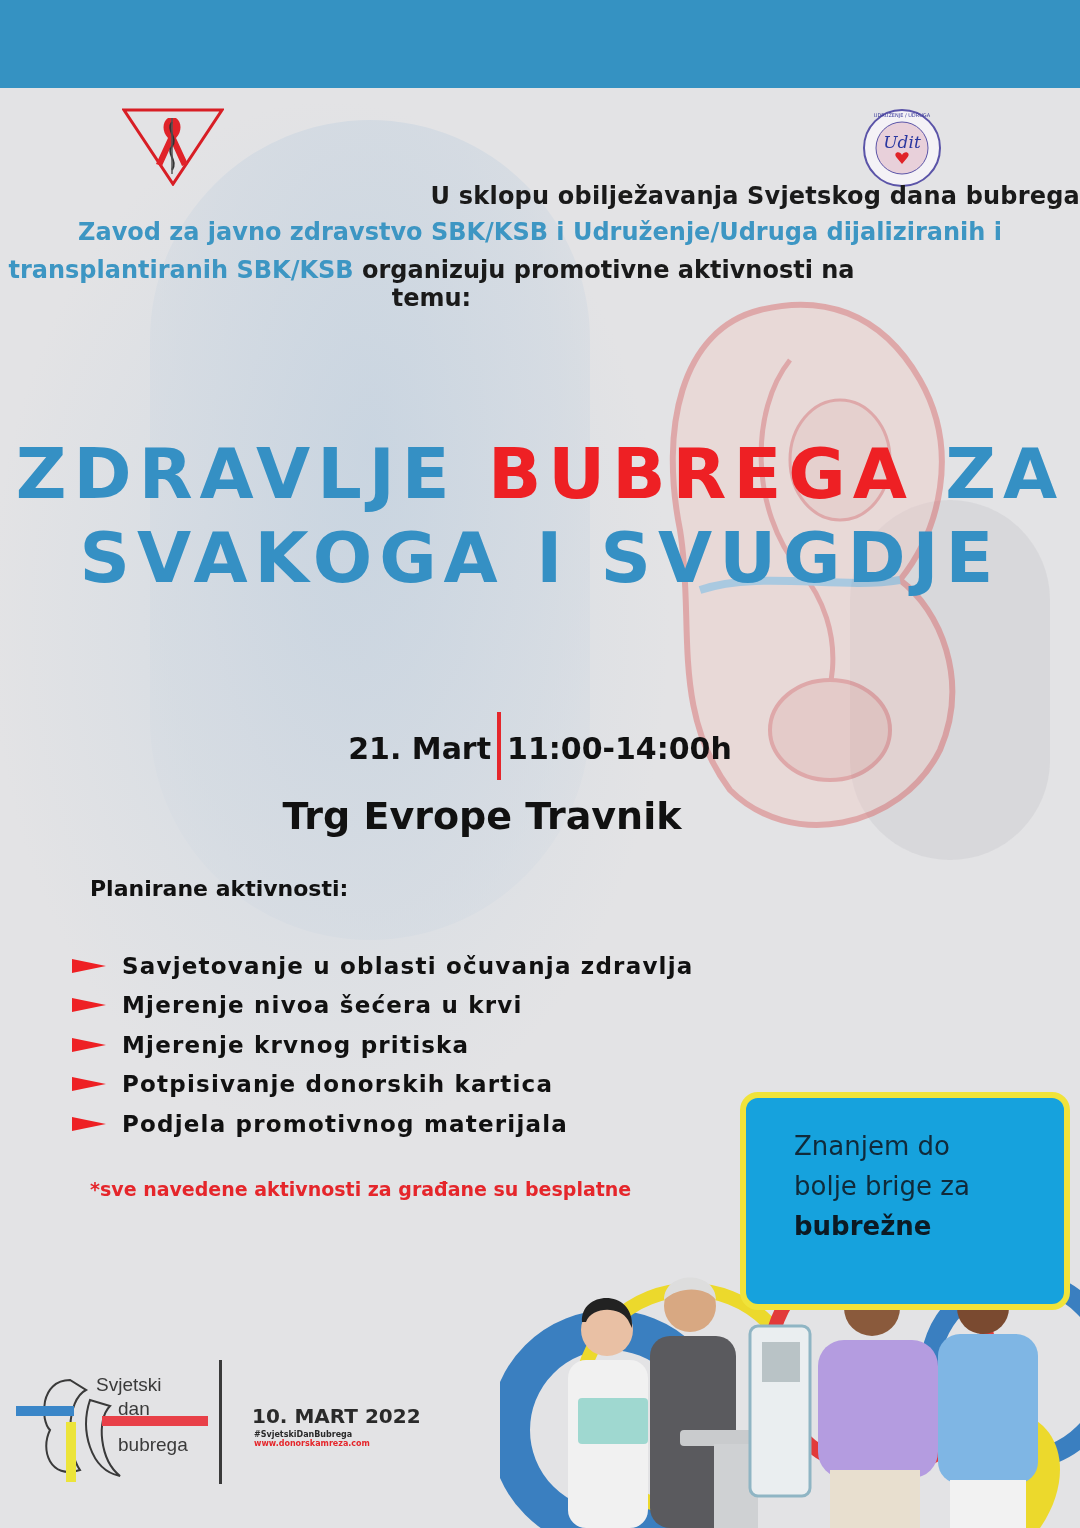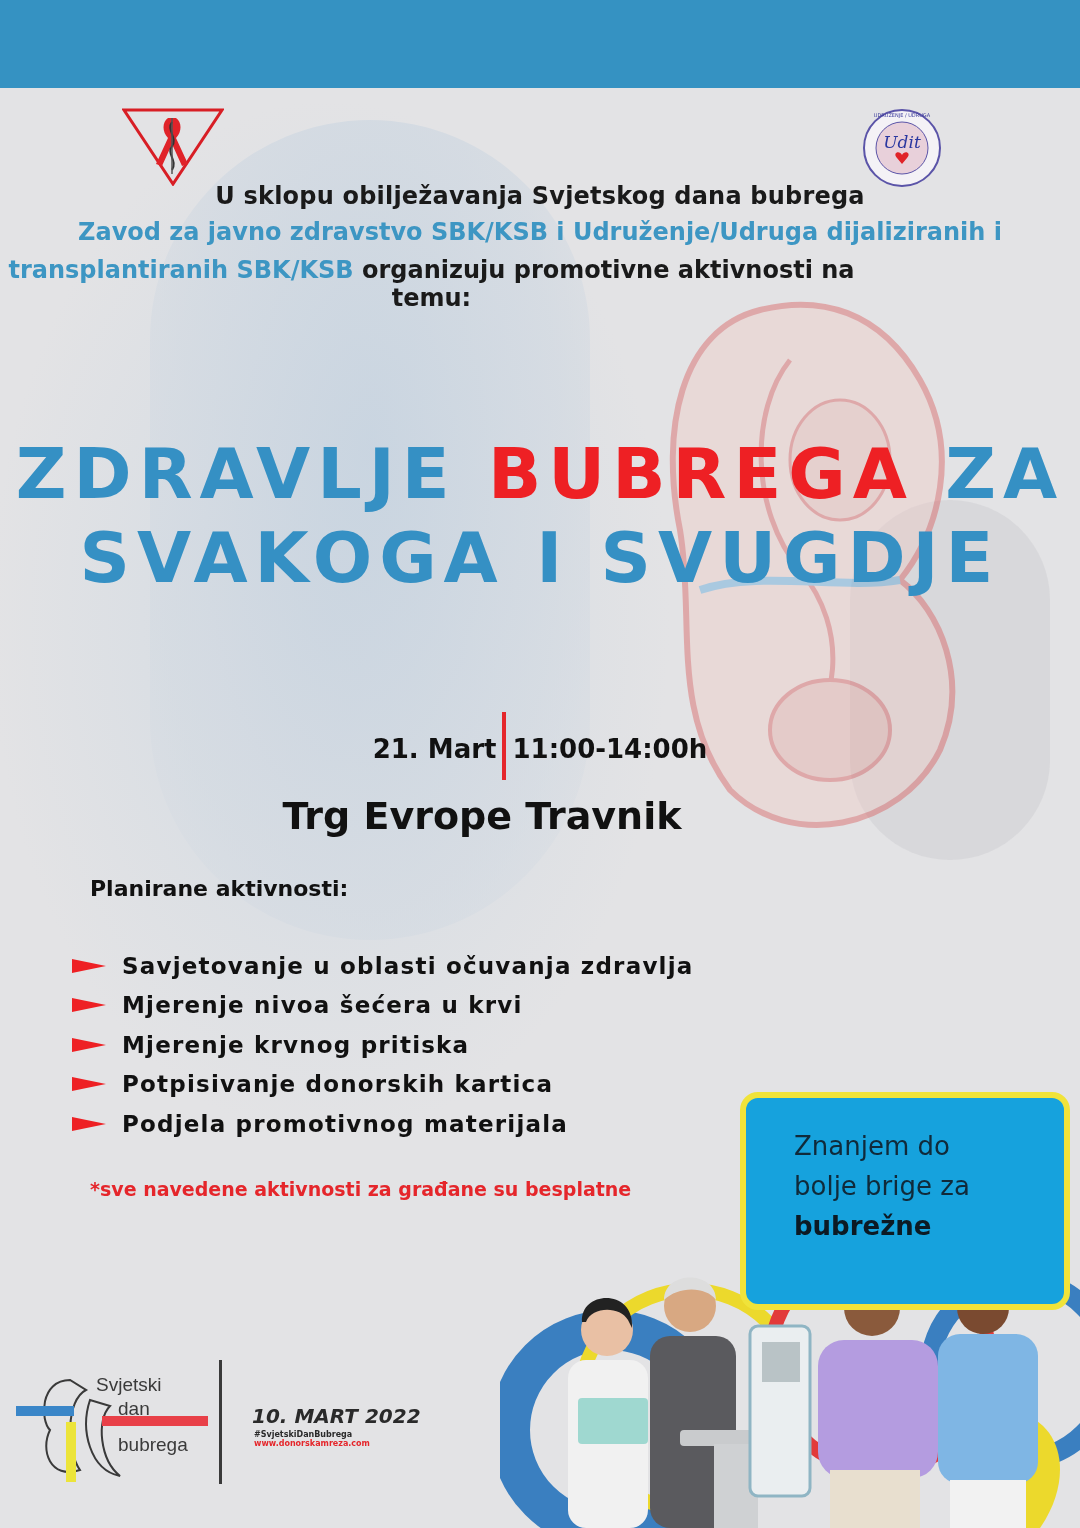--- a/index.html
+++ b/index.html
@@ -6,42 +6,42 @@
   html, body { width:1080px; height:1528px; overflow:hidden; }
   body { font-family:"DejaVu Sans", "Liberation Sans", sans-serif; background:#e3e3e5; position:relative; }
   .poster { position:absolute; left:0; top:0; width:1080px; height:1528px; overflow:hidden;
     background: radial-gradient(ellipse 340px 520px at 330px 620px, #cfd7e0 0%, #dbdfe4 55%, rgba(227,227,229,0) 100%), #e3e3e5; }
   .topbar { position:absolute; left:0; top:0; width:1080px; height:88px; background:#3592c2; }
   .bg-kidney { position:absolute; left:640px; top:290px; width:340px; height:560px; opacity:0.38; }
   .bg-hand { position:absolute; left:850px; top:500px; width:200px; height:360px; border-radius:100px; background:#d0d0d3; opacity:0.55; }
   .bg-person { position:absolute; left:150px; top:120px; width:440px; height:820px; border-radius:220px; background:radial-gradient(ellipse at 50% 40%, #c6d3e0 0%, #d3dae2 60%, rgba(211,218,226,0) 100%); opacity:0.8; }
   .logo-left { position:absolute; left:122px; top:108px; width:102px; height:78px; }
   .logo-right { position:absolute; left:862px; top:108px; width:80px; height:80px; }
-  .line1 { position:absolute; left:0; width:1080px; top:182px; text-align:center; font-size:24px; font-weight:bold; color:#1a1a1a; letter-spacing:0.2px; }
+  .line1 { position:absolute; left:0; width:1080px; top:182px; text-align:right; font-size:24px; font-weight:bold; color:#1a1a1a; letter-spacing:0.2px; }
   .line2 { position:absolute; left:0; width:1080px; top:218px; text-align:center; font-size:24px; font-weight:bold; color:#3d96c3; }
   .line3 { position:absolute; left:0; width:863px; top:256px; text-align:center; font-size:24px; font-weight:bold; color:#1a1a1a; }
   .line3 .blue { color:#3d96c3; }
   .headline { position:absolute; left:0; width:1080px; top:432px; text-align:center; font-size:70px; font-weight:bold; letter-spacing:7px; line-height:84px; color:#3590c4; }
   .headline .red { color:#ee2024; }
   .subhead { position:absolute; left:0; width:1080px; top:606px; text-align:center; font-size:26px; font-weight:bold; color:#e5262b; }
-  .datetime { position:absolute; left:0; width:1080px; top:716px; text-align:center; font-size:26px; font-weight:bold; color:#111; }
+  .datetime { position:absolute; left:0; width:1080px; top:716px; text-align:center; font-size:30px; font-weight:bold; color:#111; }
   .datetime .sep { display:inline-block; width:4px; height:68px; background:#e5262b; vertical-align:middle; margin:0 6px; position:relative; top:-4px; }
   .location { position:absolute; left:0; width:964px; top:794px; text-align:center; font-size:38px; font-weight:bold; color:#111; }
   .planned { position:absolute; left:90px; top:876px; font-size:22px; font-weight:bold; color:#111; }
   .activities { position:absolute; left:72px; top:946px; list-style:none; }
   .activities li { display:flex; align-items:center; height:39.5px; font-size:23px; font-weight:bold; color:#111; letter-spacing:1.2px; }
   .activities .arrow { width:34px; height:14px; margin-right:16px; flex:none; }
   .note { position:absolute; left:90px; top:1178px; font-size:19px; font-weight:bold; color:#e5262b; }
   .callout { position:absolute; left:740px; top:1092px; width:330px; height:218px; border:6px solid #f0e33a; border-radius:18px; background:#16a2dd; padding:28px 0 0 48px; }
   .callout .t { font-size:26px; line-height:40px; color:#102a3a; }
   .callout .b { font-weight:bold; color:#0c1a24; }
   .illus { position:absolute; left:500px; top:1250px; width:580px; height:278px; }
   .wkd-logo { position:absolute; left:10px; top:1370px; width:210px; height:116px; }
   .wkd-divider { position:absolute; left:219px; top:1360px; width:3px; height:124px; background:#3a3a3a; }
-  .wkd-date { position:absolute; left:252px; top:1404px; font-size:20px; font-weight:bold; color:#2a2a2a;font-style:italic; }
+  .wkd-date { position:absolute; left:252px; top:1404px; font-size:20px; font-weight:bold; color:#2a2a2a; }
   .wkd-hash { position:absolute; left:254px; top:1430px; font-size:8px; font-weight:bold; color:#2a2a2a; }
   .wkd-url { position:absolute; left:254px; top:1439px; font-size:8px; font-weight:bold; color:#e5262b; }
   .wkd-text { position:absolute; font-size:19px; color:#3a3a3a; font-family:"Liberation Sans", sans-serif; }
 </style>
 </head>
 <body>
 
 <div class="poster">
 
   <div class="topbar"></div>

